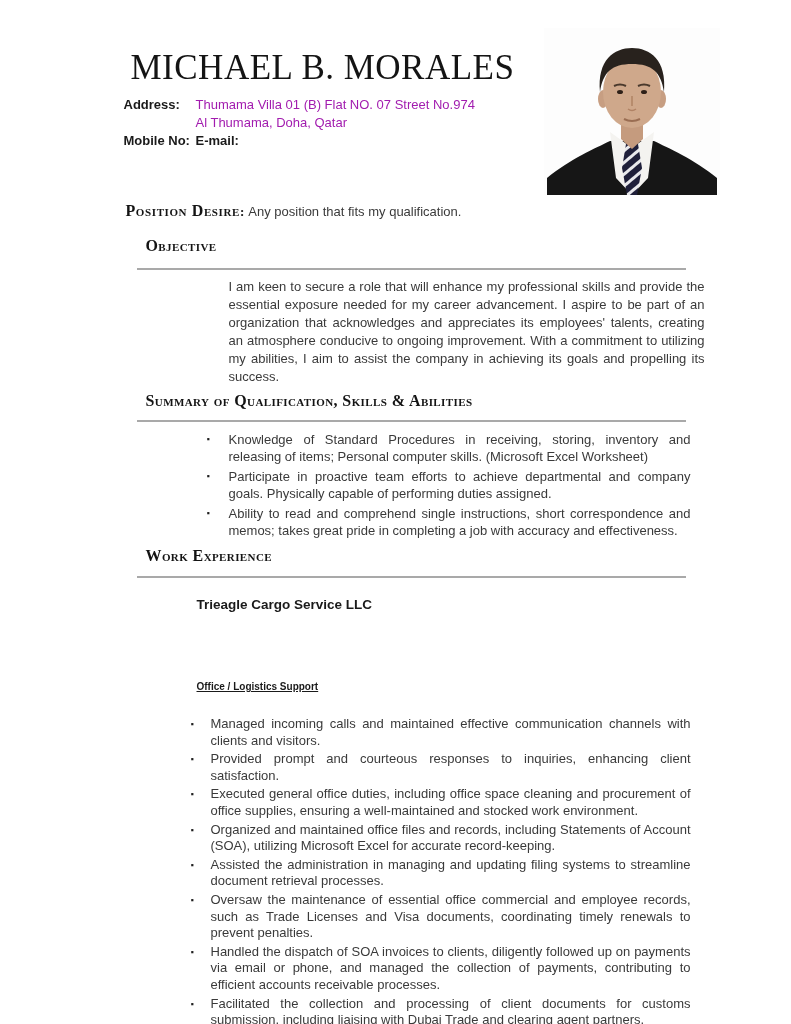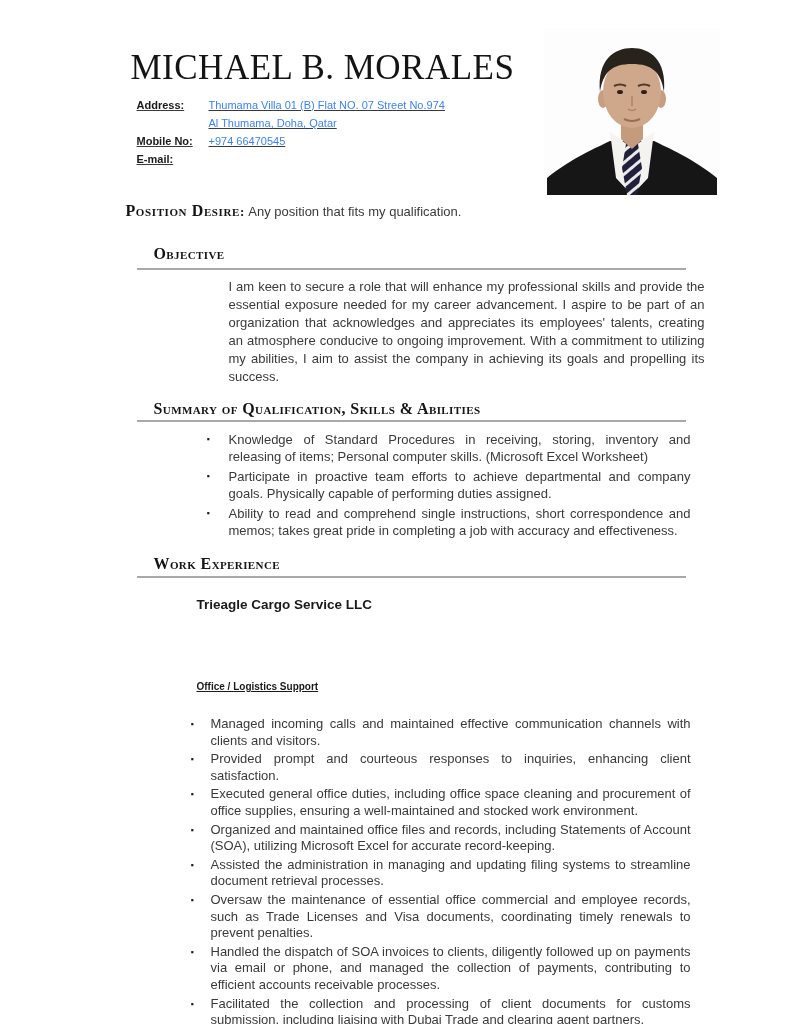--- a/index.html
+++ b/index.html
@@ -14,45 +14,45 @@
     -webkit-font-smoothing:antialiased;
   }
   
   .name{
     position:absolute;left:102px;top:48px;margin:0;
     font-family:"Liberation Serif", serif;
     font-weight:400;font-size:35px;line-height:40px;
     color:#141414;letter-spacing:.5px;white-space:nowrap;
   }
   .contact{
-    position:absolute;left:108px;top:96px;
+    position:absolute;left:95px;top:96px;
     display:grid;grid-template-columns:72px auto;
-    font-size:11px;line-height:18px;text-decoration:underline;
+    font-size:13px;line-height:18px;
   }
   .clabel{font-weight:bold;color:#1a1a1a;}
-  .cval{color:#3b82f6;}
+  .cval{color:#a21caf;}
   .photo{
     position:absolute;left:515px;top:28px;width:176px;height:167px;
     background:#fdfdfd;
   }
   
   .position{
     position:absolute;left:97px;top:198px;
     font-size:13px;line-height:26px;white-space:nowrap;
   }
   .pd-label{
     font-family:"Liberation Serif", serif;
     font-variant:small-caps;font-weight:bold;
     font-size:16px;color:#141414;letter-spacing:.6px;
   }
   .pd-sep{font-family:"Liberation Serif", serif;font-weight:bold;color:#141414;margin-right:4px;}
   .pd-value{color:#3a3a3a;}
   
   .sec-title{
-    position:absolute;left:117px;margin:8px;
+    position:absolute;left:117px;margin:0;
     font-family:"Liberation Serif", serif;
     font-variant:small-caps;font-weight:bold;
     font-size:16px;line-height:20px;color:#141414;letter-spacing:.4px;
     white-space:nowrap;
   }
   .rule{
     position:absolute;left:108px;width:549px;height:2px;
     background:#a9a9a9;
   }
   .obj-body{
@@ -133,21 +133,20 @@
   </div>
 
   <h1 class="name">MICHAEL B. MORALES</h1>
 
   <div class="contact">
     <div class="clabel">Address:</div>
     <div class="cval">Thumama Villa 01 (B) Flat NO. 07 Street No.974</div>
     <div class="clabel"></div>
     <div class="cval">Al Thumama, Doha, Qatar</div>
     <div class="clabel">Mobile No:</div>
-    <div class="cval">+974 66470545</div>
     <div class="clabel">E-mail:</div>
   </div>
 
   <div class="position">
     <span class="pd-label">Position Desire</span><span class="pd-sep">:</span><span class="pd-value">Any position that fits my qualification.</span>
   </div>
 
   <h2 class="sec-title" style="top:236px">Objective</h2>
   <div class="rule" style="top:268px"></div>
   <p class="obj-body">I am keen to secure a role that will enhance my professional skills and provide the essential exposure needed for my career advancement. I aspire to be part of an organization that acknowledges and appreciates its employees' talents, creating an atmosphere conducive to ongoing improvement. With a commitment to utilizing my abilities, I aim to assist the company in achieving its goals and propelling its success.</p>

